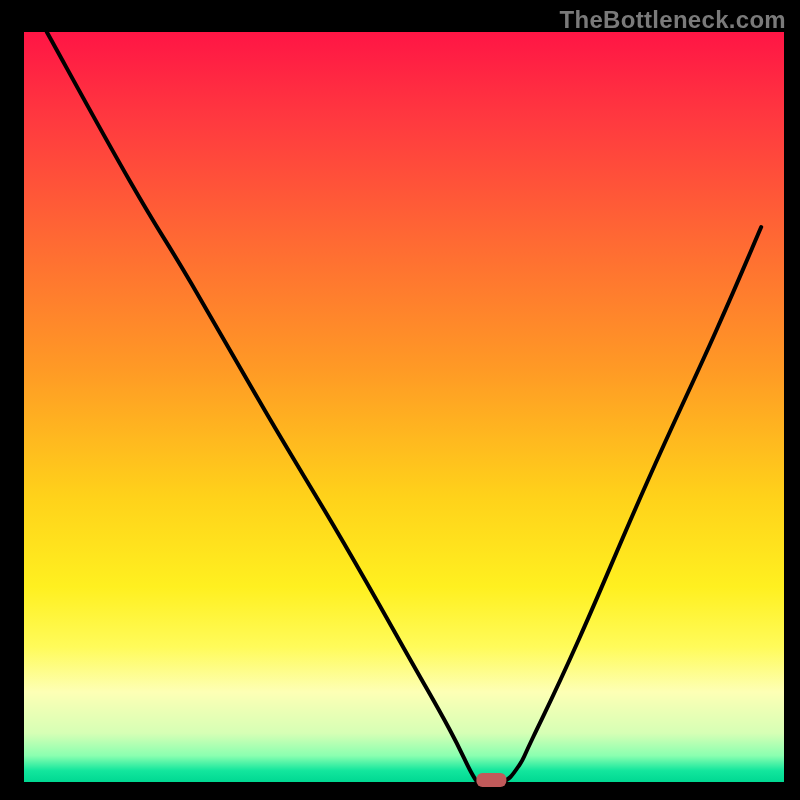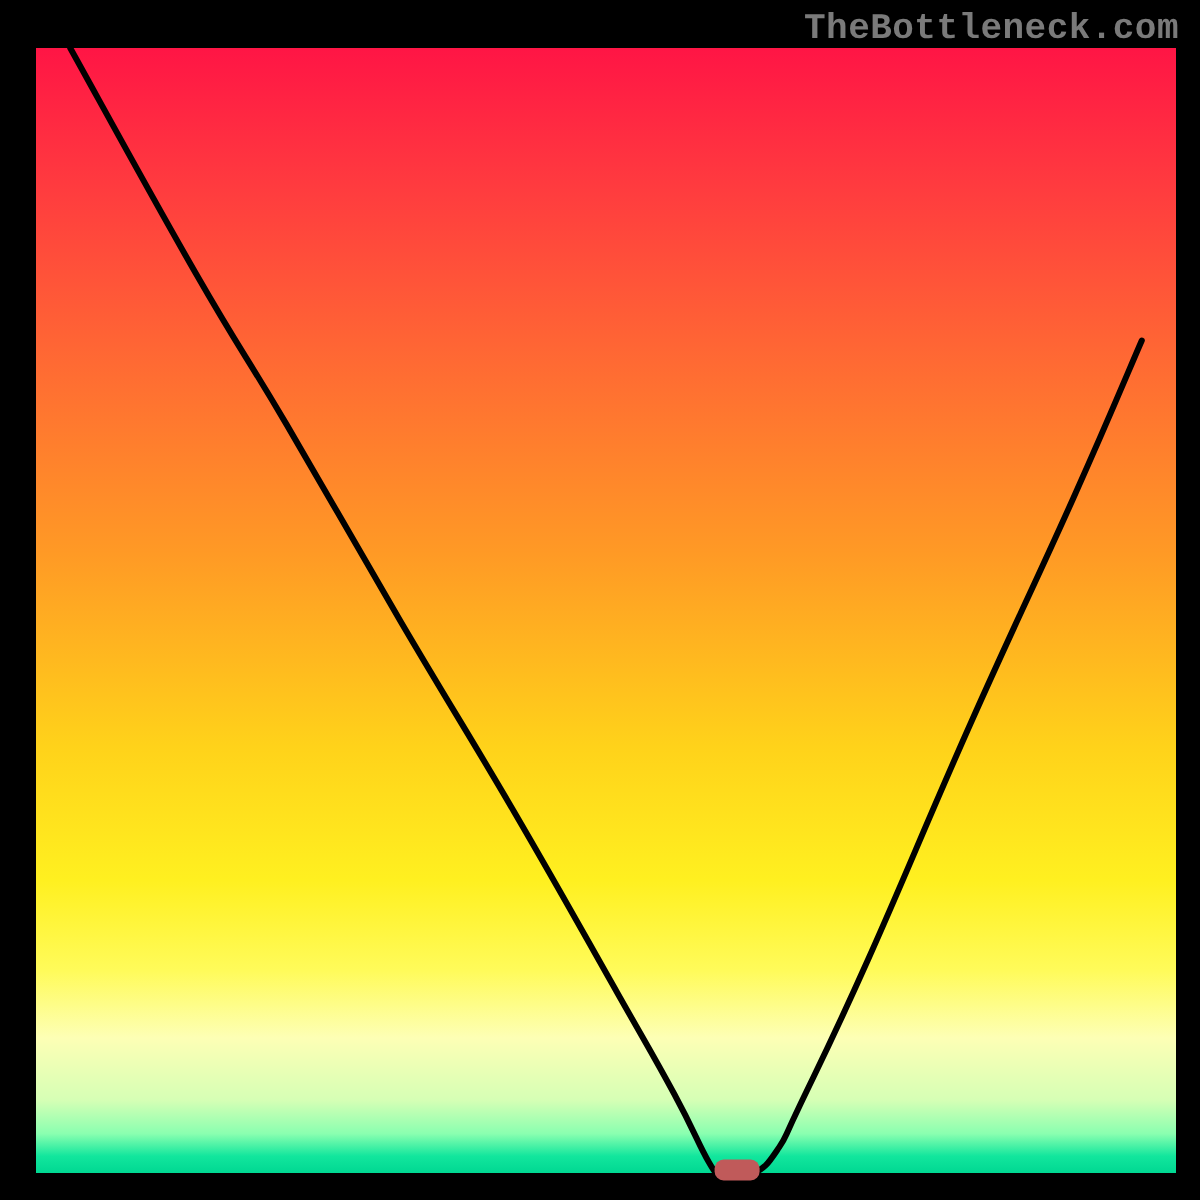--- a/index.html
+++ b/index.html
@@ -12,21 +12,21 @@
   }
   .container {
     position: relative;
     width: 800px;
     height: 800px;
   }
   .watermark {
     position: absolute;
     top: 6px;
     right: 14px;
-    font-family: Liberation Mono, monospace;
+    font-family: Liberation Sans, sans-serif;
     font-size: 24px;
     font-weight: bold;
     color: #7a7a7a;
     letter-spacing: 0.3px;
     z-index: 5;
   }
   svg.plot {
     position: absolute;
     left: 0;
     top: 0;

